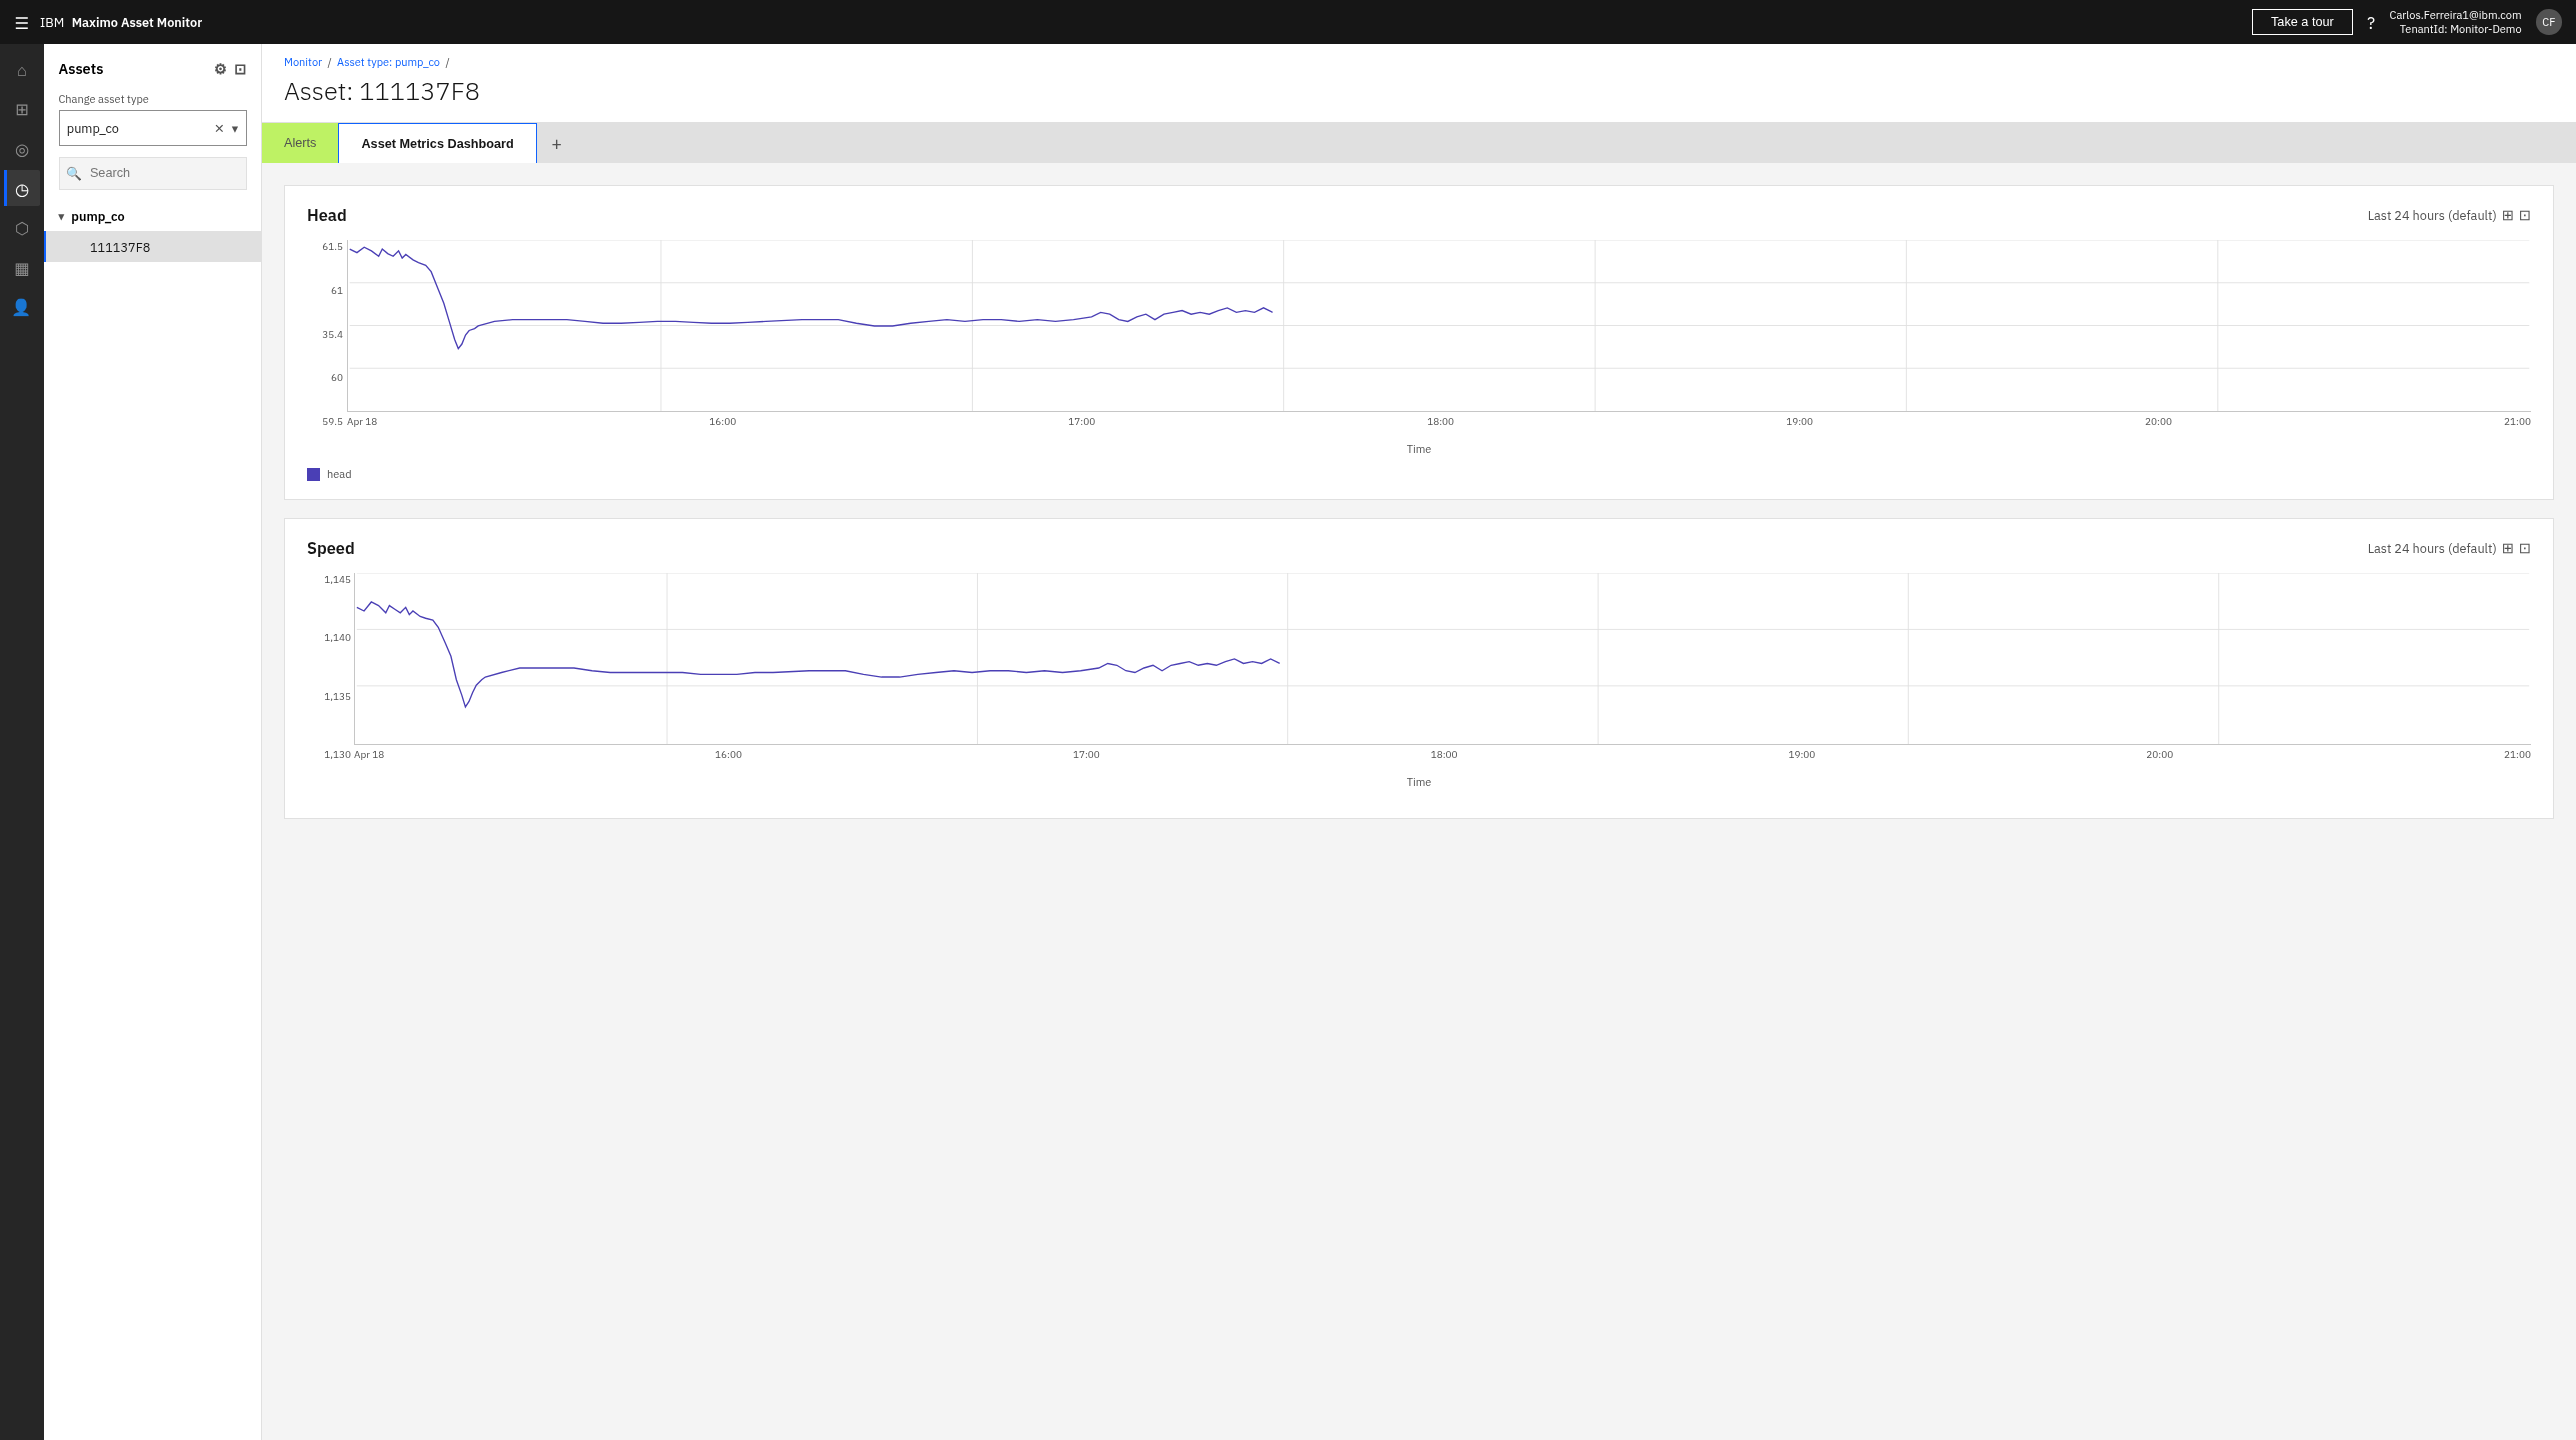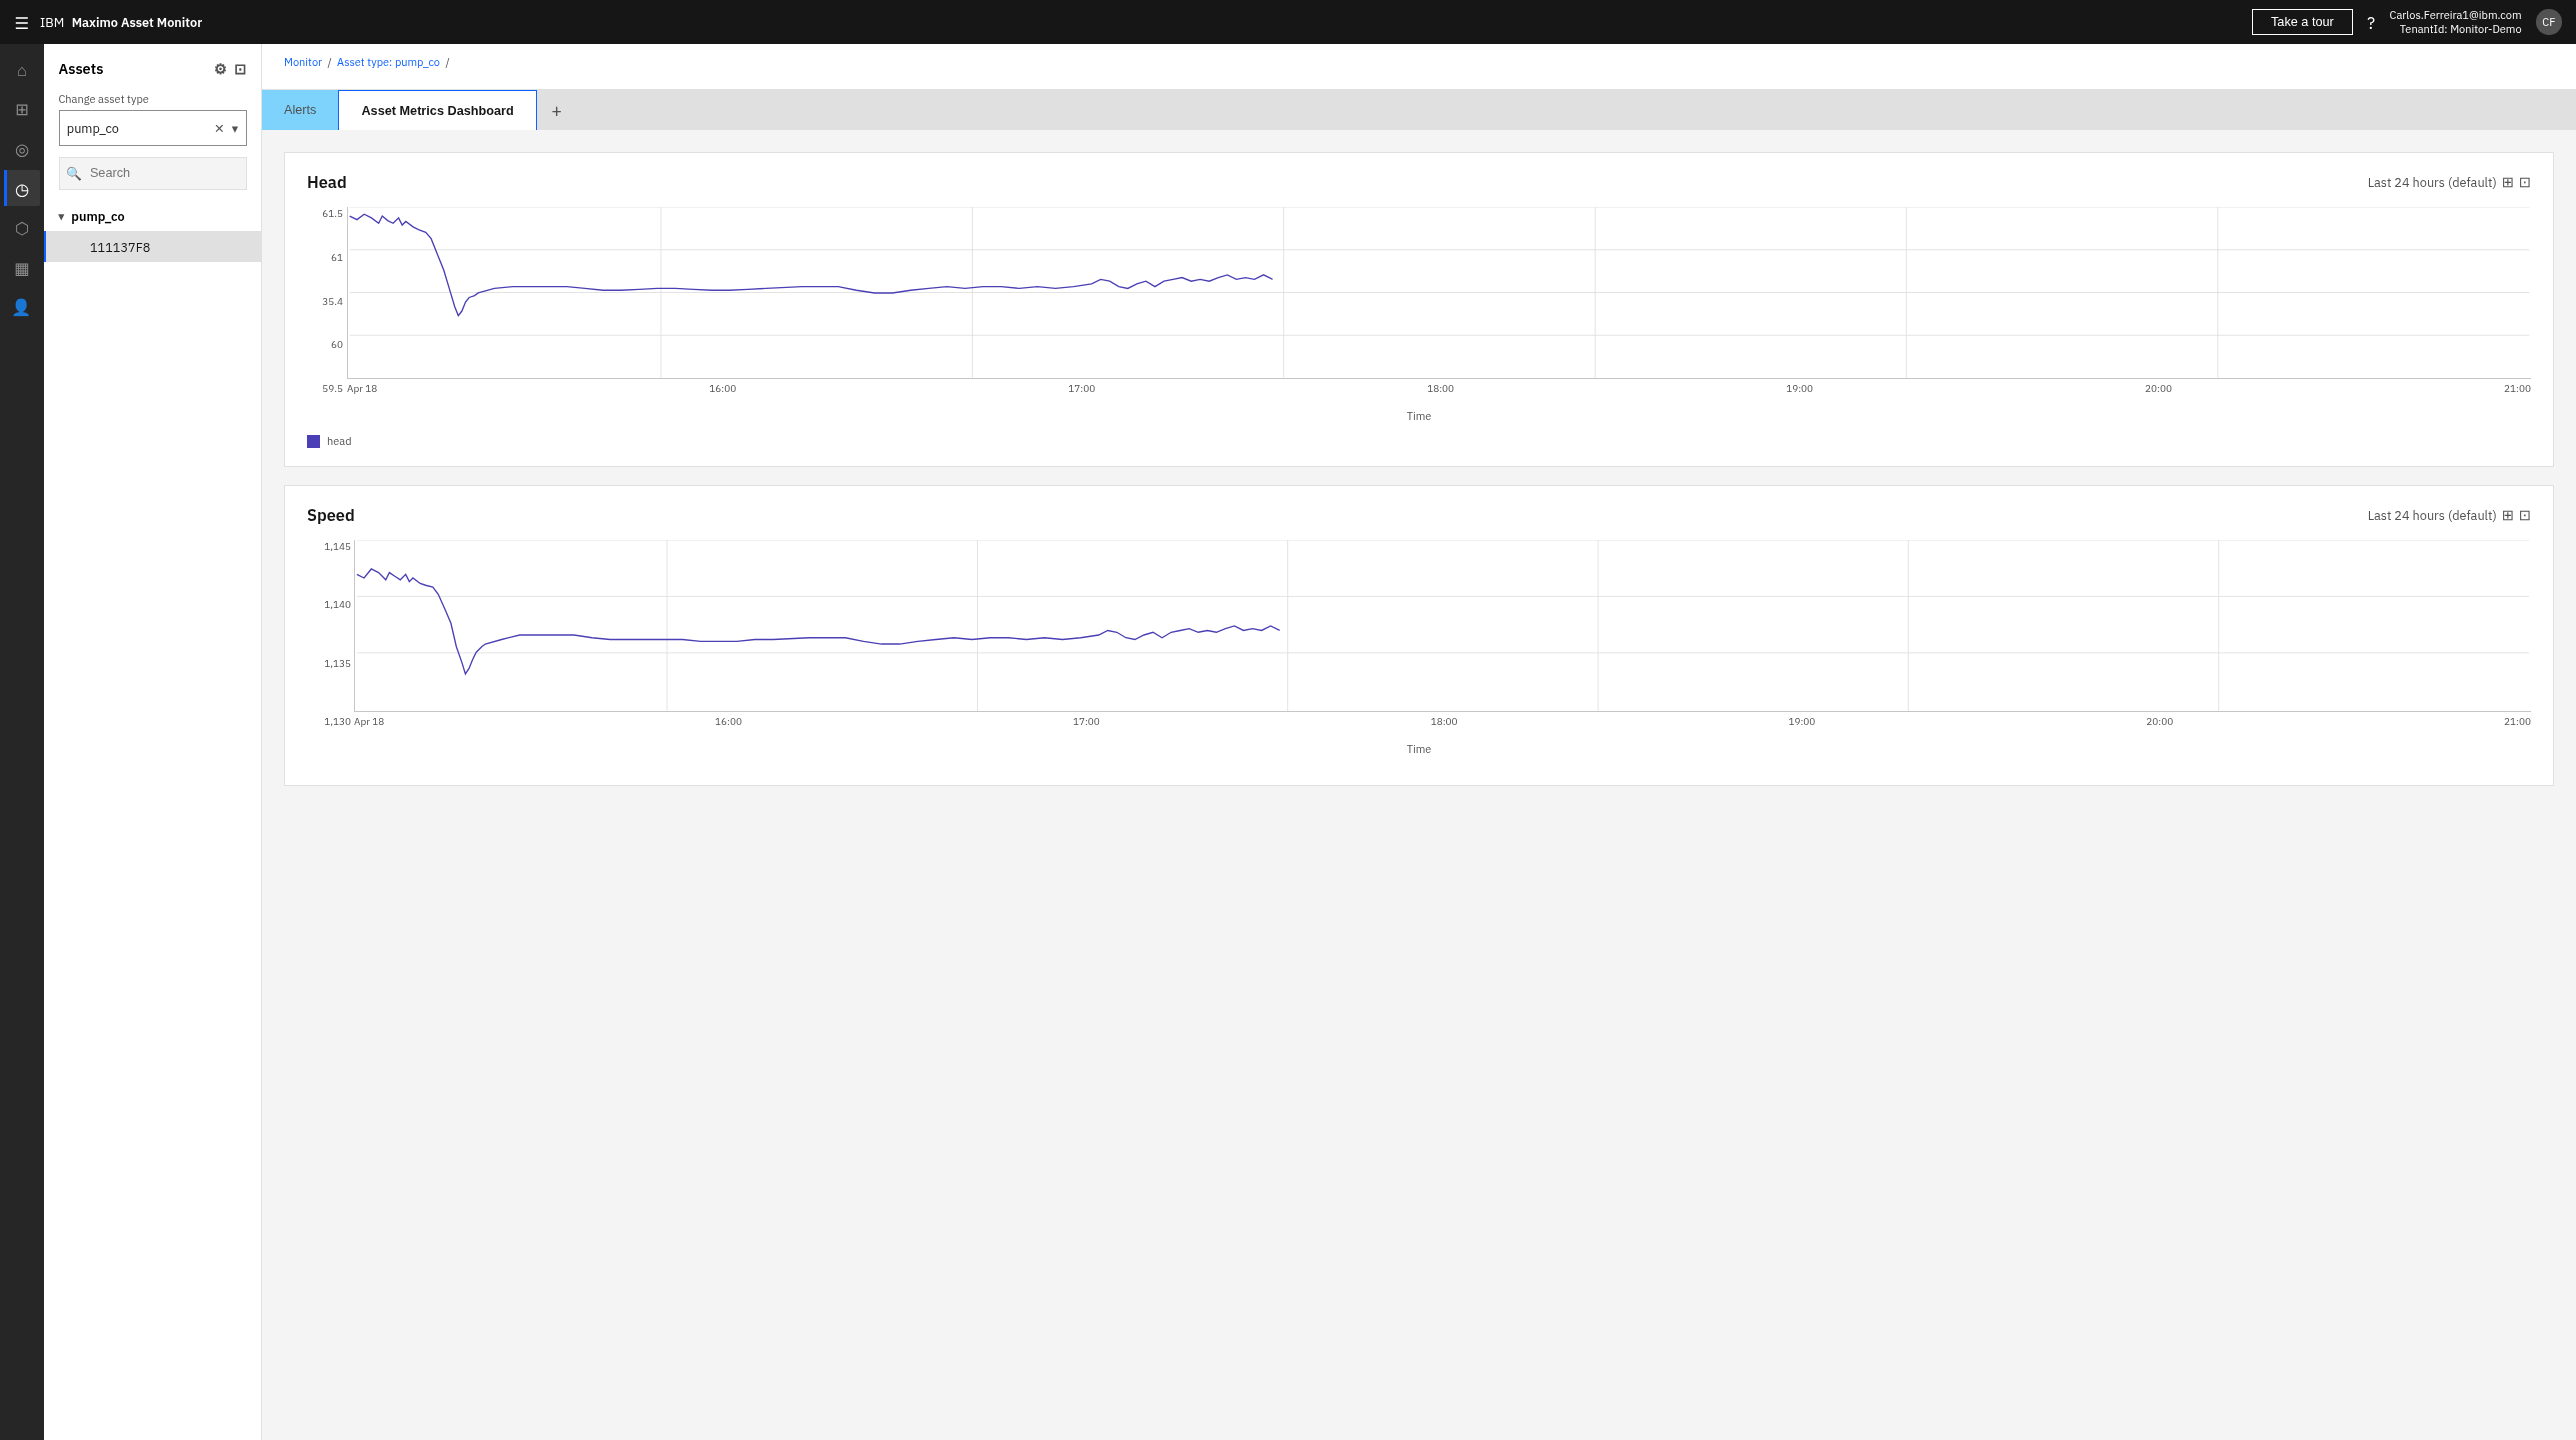--- a/index.html
+++ b/index.html
@@ -180,21 +180,21 @@
       display: flex;
       background: #e0e0e0;
       flex-shrink: 0;
       align-items: stretch;
     }
     .tab {
       padding: 12.7px 22px;
       font-size: 12.7px;
       cursor: pointer;
       color: #525252;
-      background: #7dd3fc;
+      background: #bef264;
       border: none;
       border-bottom: 1.8px solid transparent;
     }
     .tab.active {
       background: #fff;
       color: #161616;
       font-weight: 600;
       border: 1.8px solid #0f62fe;
       border-bottom: none;
     }
@@ -319,20 +319,21 @@
 
   <div class="main-content">
 
     <div class="page-header">
       <div class="breadcrumb">
         <a class="breadcrumb-link">Monitor</a>
         <span class="breadcrumb-separator">/</span>
         <a class="breadcrumb-link">Asset type: pump_co</a>
         <span class="breadcrumb-separator">/</span>
       </div>
+      <h1 class="page-title">Asset: 111137F8</h1>
     </div>
 
     <div class="tabs-bar">
       <button class="tab">Alerts</button>
       <button class="tab active">Asset Metrics Dashboard</button>
       <span class="tab-add">+</span>
     </div>
 
     <div class="dashboard-content">
 

